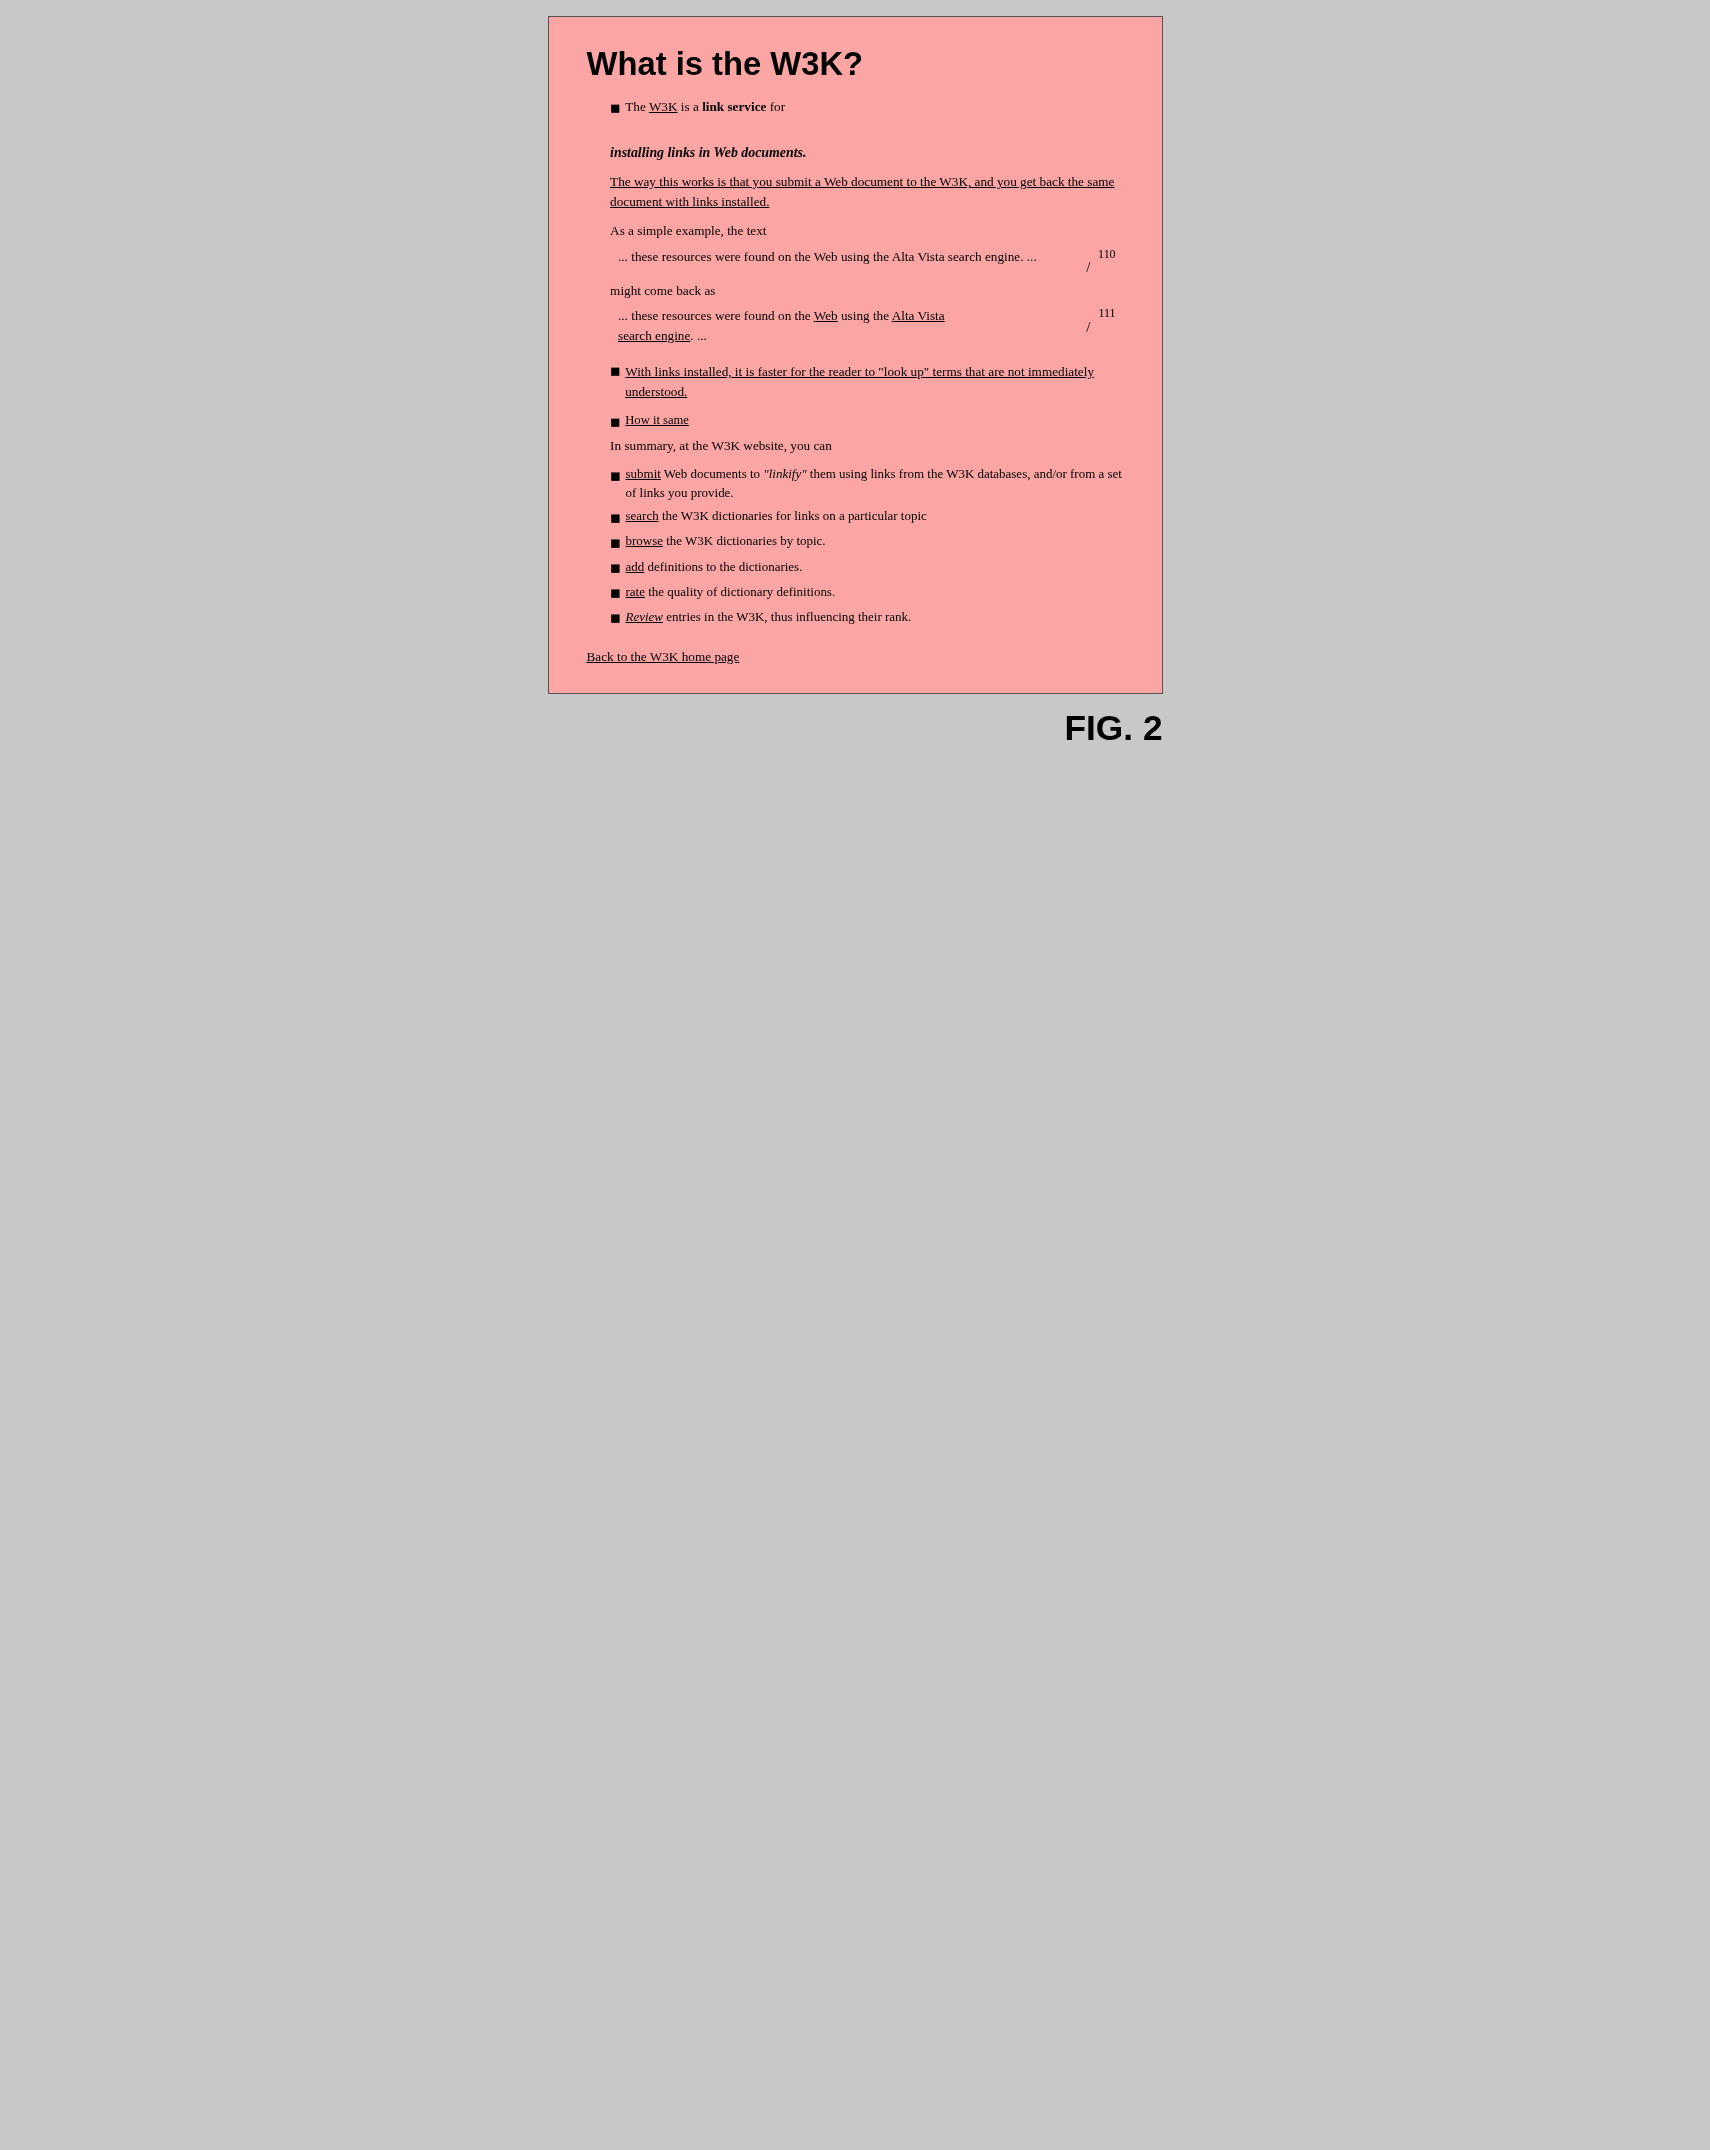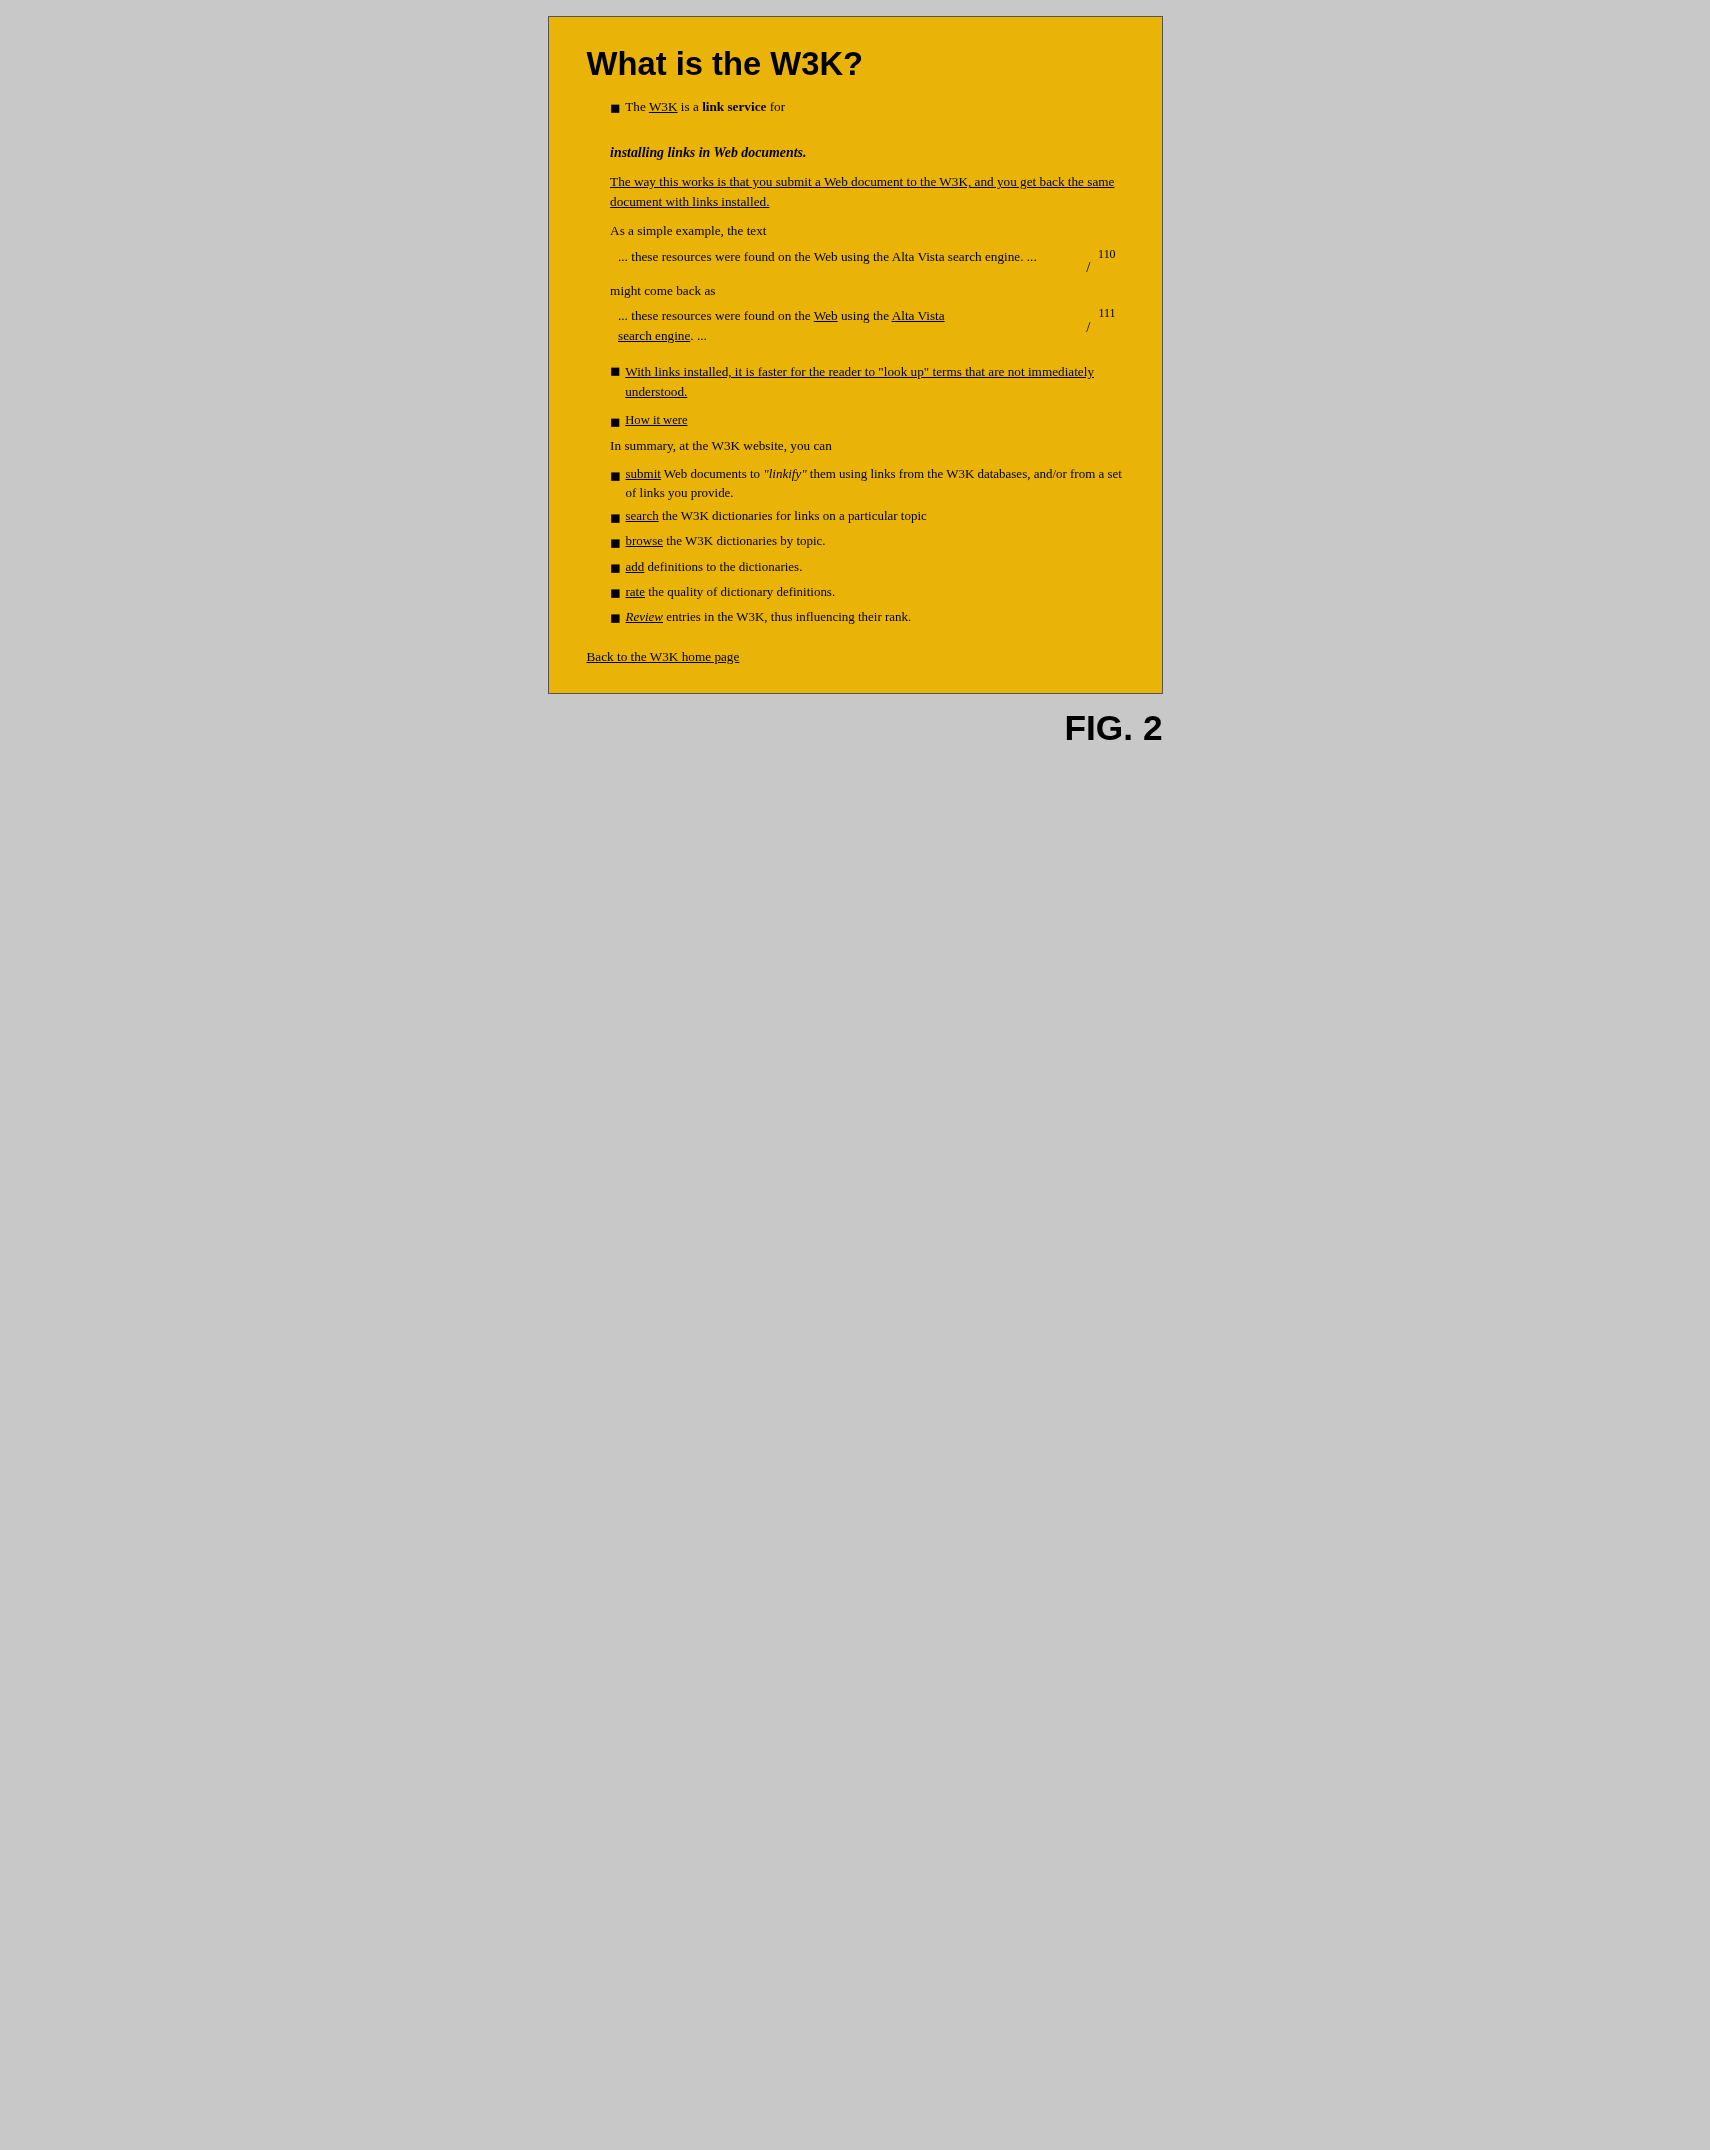--- a/index.html
+++ b/index.html
@@ -14,21 +14,21 @@
       flex-direction: column;
       align-items: center;
       justify-content: flex-start;
       min-height: 100vh;
       font-family: 'Times New Roman', Times, serif;
       padding: 15.8px;
     }
 
     .page-wrapper {
       width: 615px;
-      background: #eab308;
+      background: #fca5a5;
       border: 1.6px solid #555;
       padding: 28px 38px 28px 38px;
       position: relative;
     }
 
     .main-title {
       font-family: Arial, Helvetica, sans-serif;
       font-size: 2.6em;
       font-weight: bold;
       margin-bottom: 15.8px;
@@ -251,21 +251,21 @@
       </p>
     </div>
 
     <div class="bullet-line" style="margin-bottom: 11px; align-items: flex-start;">
       <span class="bullet-icon">◼</span>
       <span class="paragraph" style="margin-bottom:0;">With links installed, it is faster for the reader to "look up" terms that are not immediately understood.</span>
     </div>
 
     <div class="bullet-line" style="margin-bottom: 7.9px;">
       <span class="bullet-icon">◼</span>
-      <span class="underline how-it-works-link">How it were</span>
+      <span class="underline how-it-works-link">How it same</span>
     </div>
 
   </div>
 
   
 
   
   <p class="summary-text">In summary, at the W3K website, you can</p>
 
   

